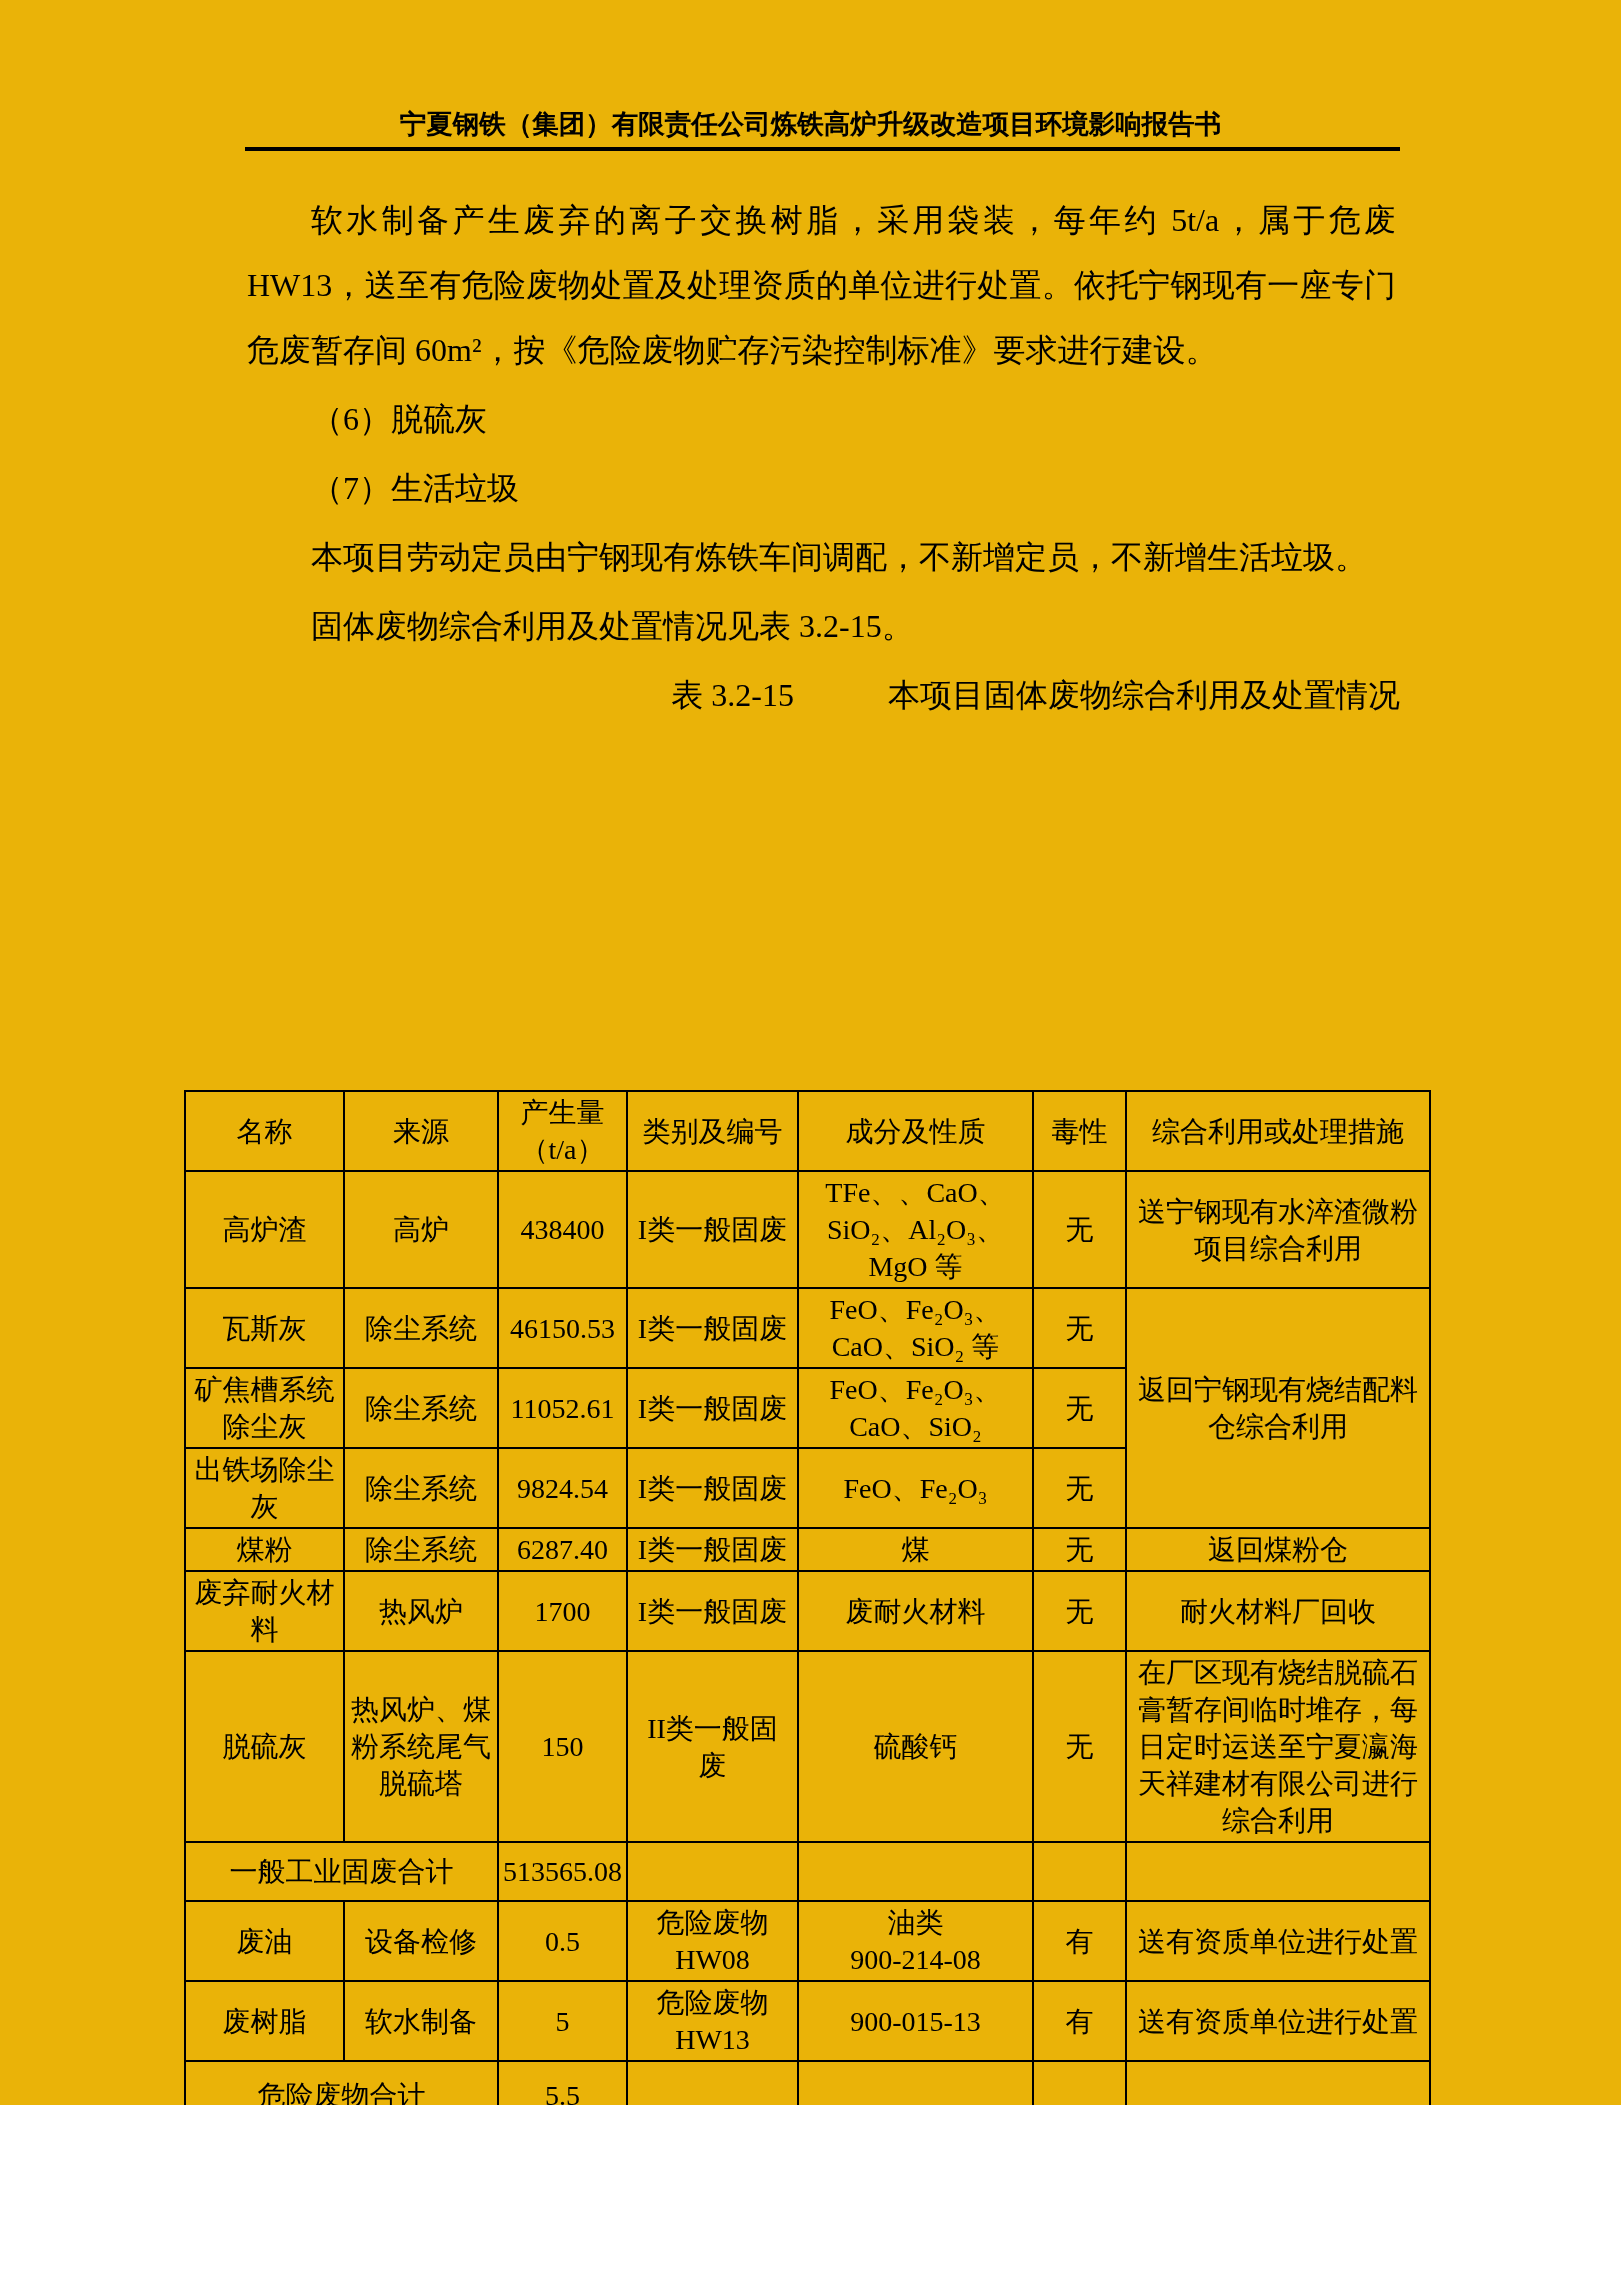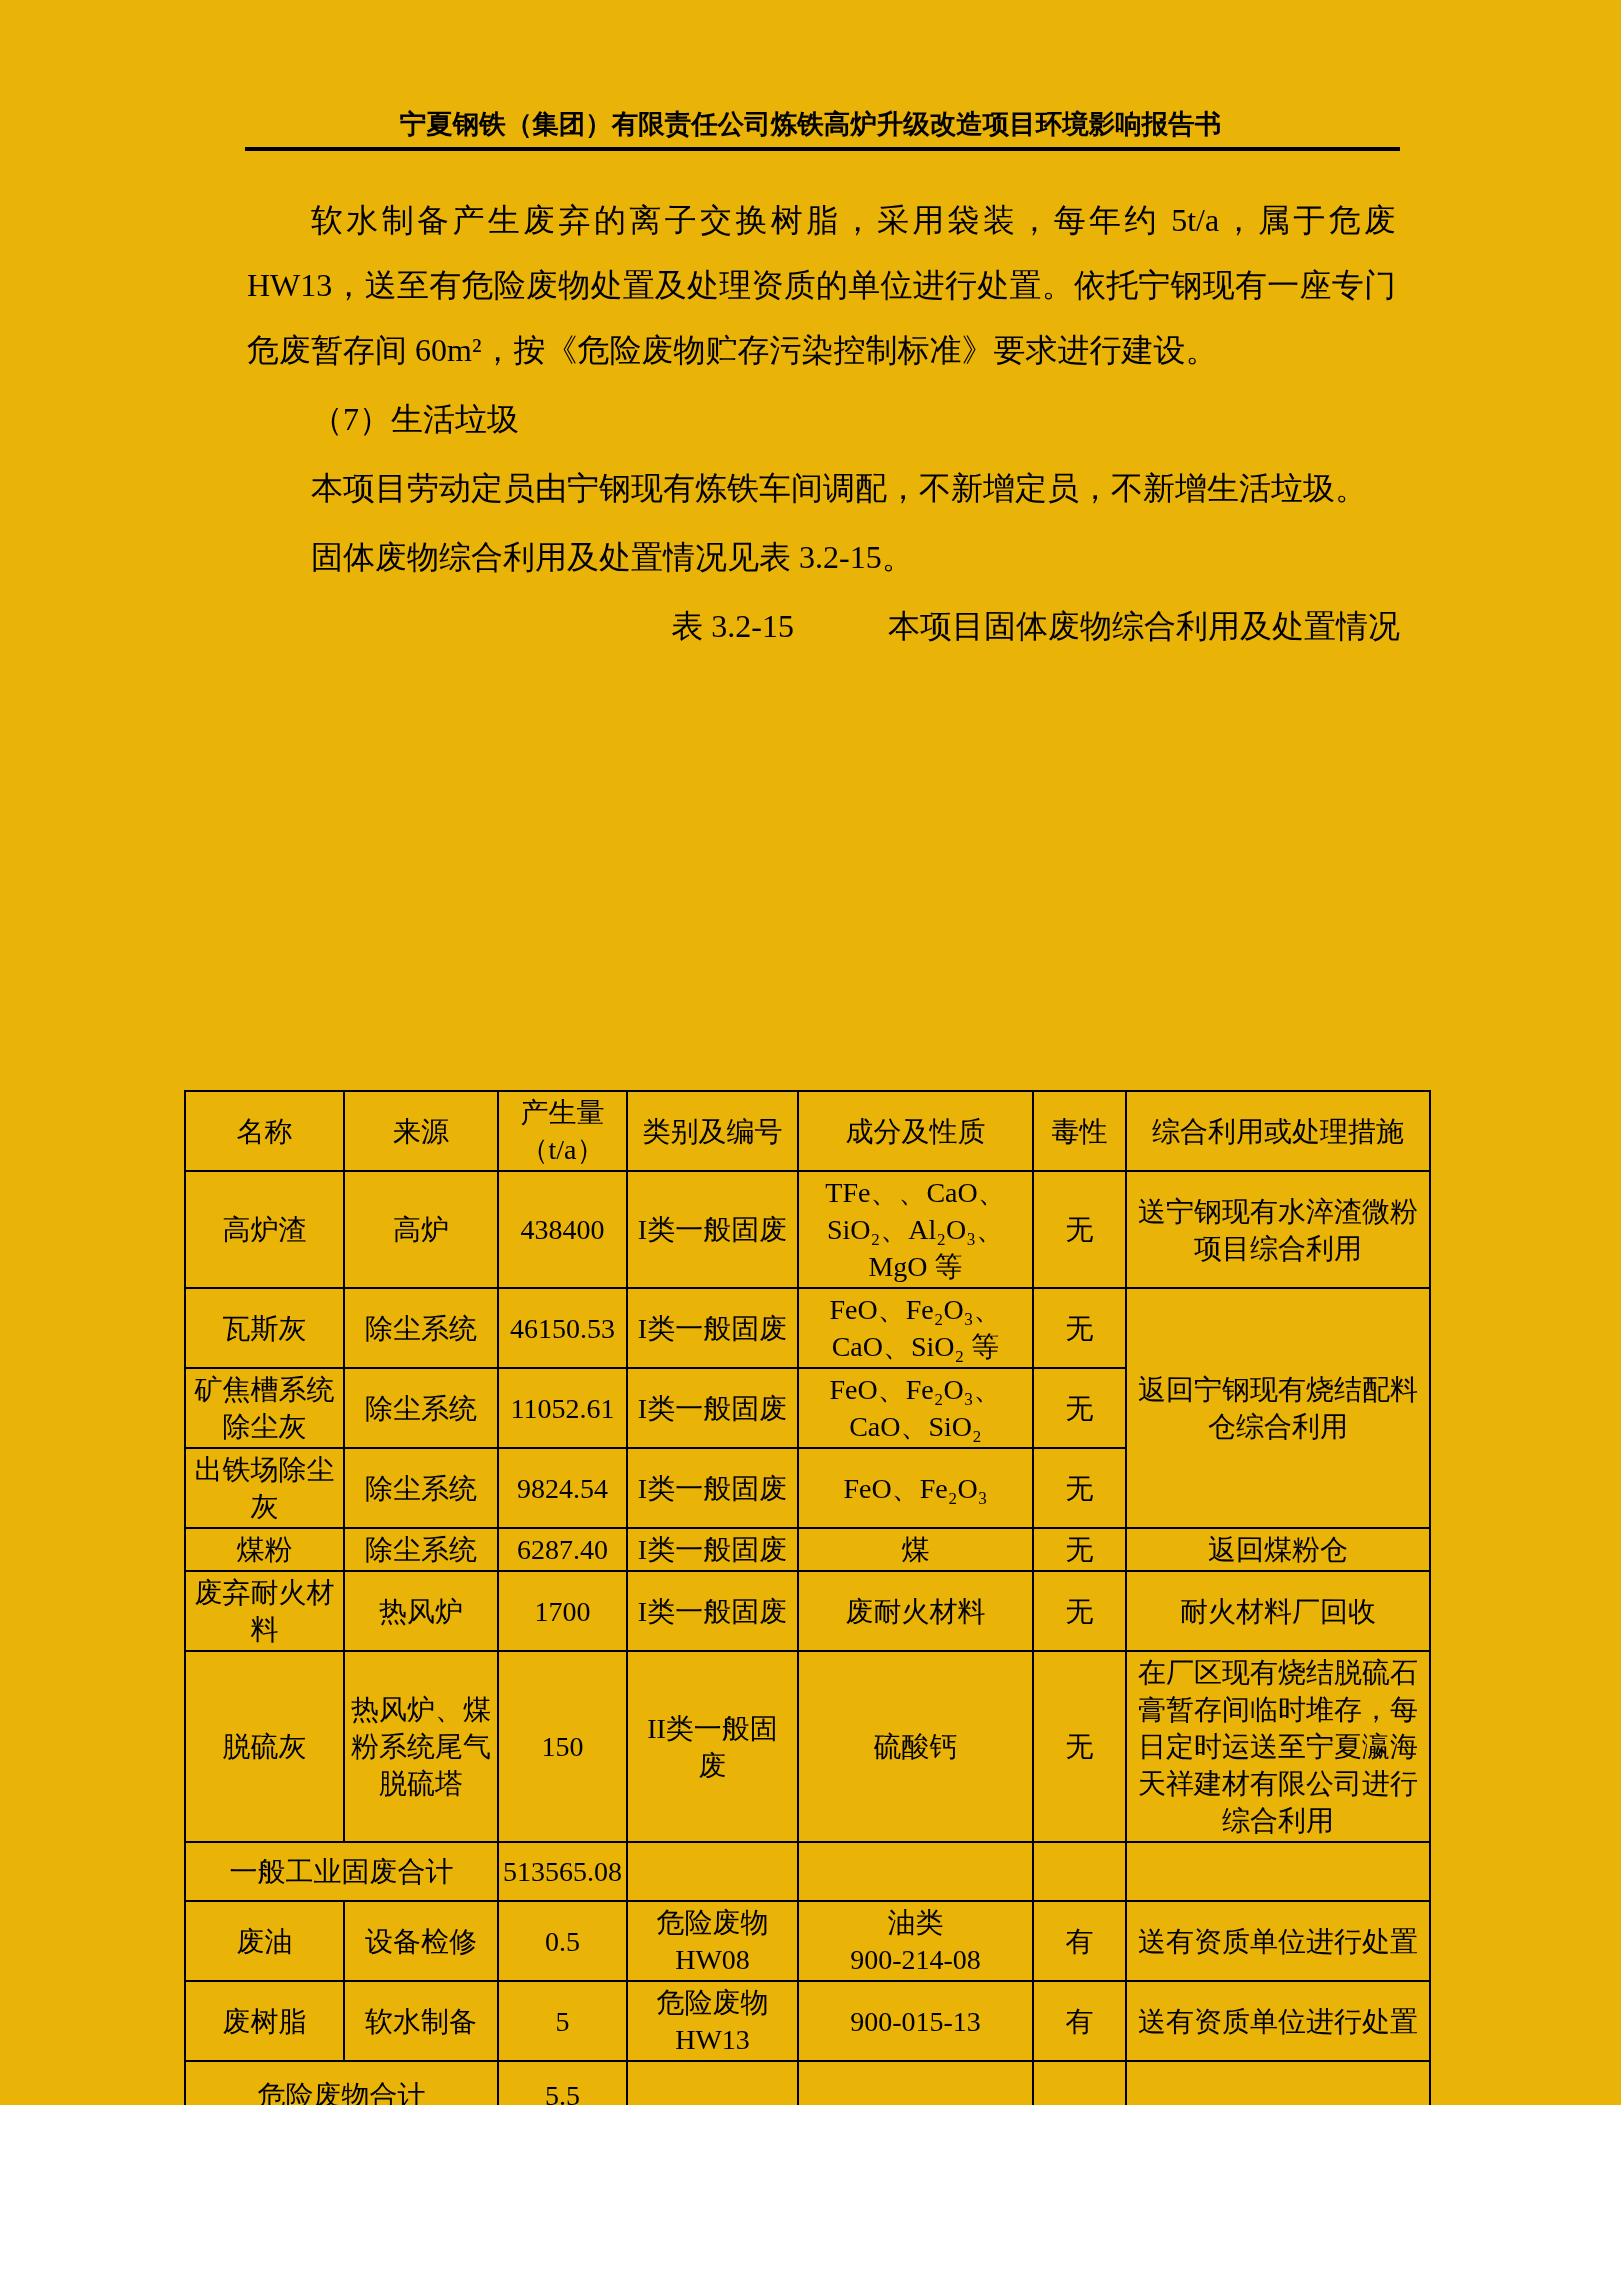--- a/index.html
+++ b/index.html
@@ -89,20 +89,21 @@
 </head>
 <body>
 
 <div class="page">
 
   <div class="doc-header">宁夏钢铁（集团）有限责任公司炼铁高炉升级改造项目环境影响报告书</div>
   <div class="header-rule"></div>
 
   <div class="body-text">
     <p>软水制备产生废弃的离子交换树脂，采用袋装，每年约 5t/a，属于危废 HW13，送至有危险废物处置及处理资质的单位进行处置。依托宁钢现有一座专门危废暂存间 60m²，按《危险废物贮存污染控制标准》要求进行建设。</p>
+    <p>（6）脱硫灰</p>
     <p>（7）生活垃圾</p>
     <p>本项目劳动定员由宁钢现有炼铁车间调配，不新增定员，不新增生活垃圾。</p>
     <p>固体废物综合利用及处置情况见表 3.2-15。</p>
     <div class="caption">
       <span class="cap-label">表 3.2-15</span>
       <span class="cap-title">本项目固体废物综合利用及处置情况</span>
     </div>
   </div>
 
   <table class="waste">

